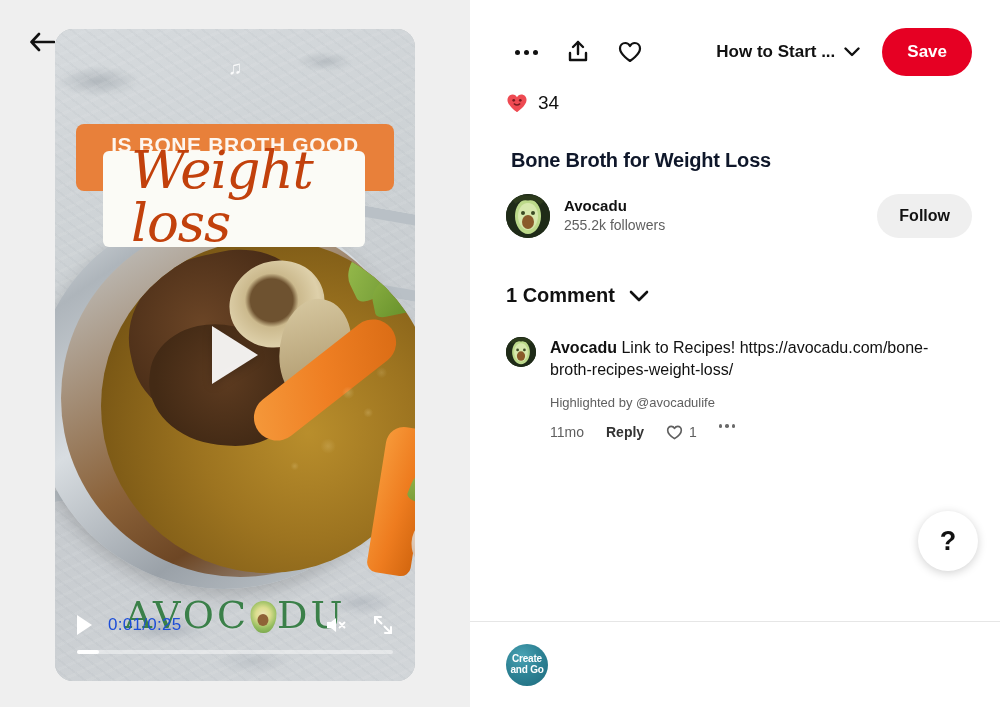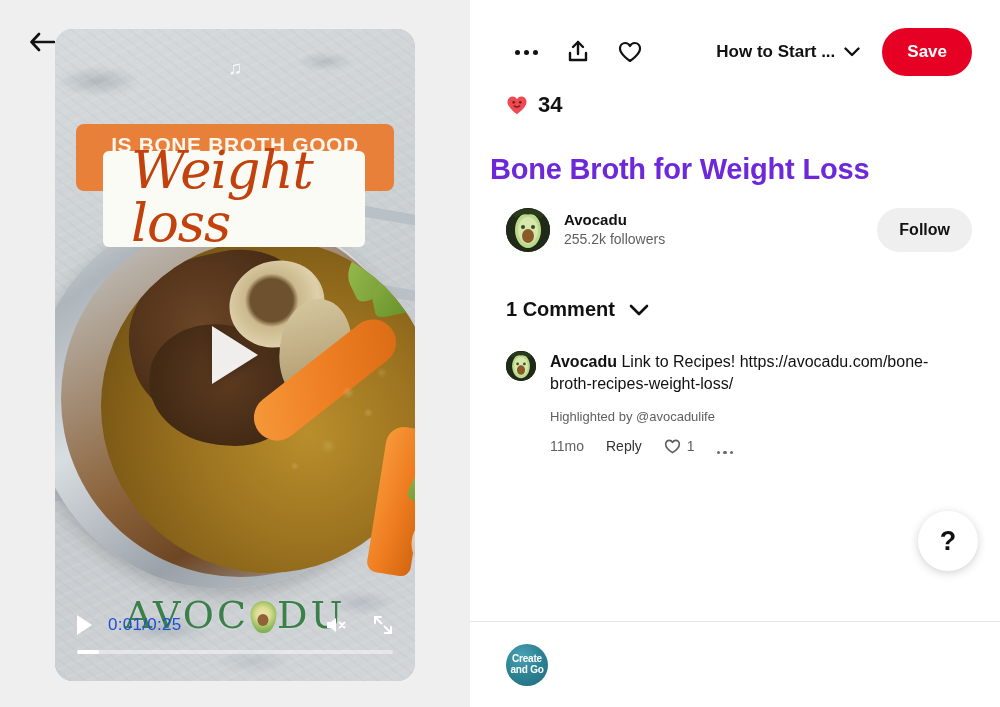--- a/index.html
+++ b/index.html
@@ -251,25 +251,25 @@
     padding: 14px 25px; cursor: pointer; margin-left: 18px;
   }
   .reaction-row {
     display: flex; align-items: center; gap: 10px;
     padding: 16px 0 0 36px;
   }
   .heart-emoji {
     width: 22px; height: 20px; position: relative; display: inline-block;
   }
   .heart-emoji svg { display: block; }
-  .reaction-count { font-size: 22px; font-weight: bold; color: #111111; }
+  .reaction-count { font-size: 19px; font-weight: normal; color: #111111; }
 
   .pin-title {
-    font-size: 29px; font-weight: bold; color: #6d28d9;
-    padding: 35px 36px 0 20px; letter-spacing: -.2px;
+    font-size: 20px; font-weight: bold; color: #0f172a;
+    padding: 35px 36px 0 41px; letter-spacing: -.2px;
   }
   .author-row {
     display: flex; align-items: center;
     padding: 22px 28px 0 36px;
   }
   .avatar {
     width: 44px; height: 44px; border-radius: 50%;
     flex: 0 0 44px; overflow: hidden; position: relative;
     background: #1e2a17;
   }
@@ -298,27 +298,27 @@
   .comment-body { margin-left: 14px; flex: 1; }
   .comment-text {
     font-size: 16px; color: #111111; line-height: 1.38;
     max-width: 450px;
   }
   .comment-text b { font-weight: bold; }
   .highlight-note {
     font-size: 13px; color: #5f5f5f; margin-top: 14px;
   }
   .comment-actions {
-    display: flex; align-items: flex-end; gap: 22px; margin-top: 14px;
+    display: flex; align-items: flex-start; gap: 22px; margin-top: 14px;
   }
   .ca-item {
     font-size: 14px; color: #5f5f5f; cursor: pointer;
     display: flex; align-items: center; gap: 6px;
   }
-  .ca-item.strong { font-weight: normal; color: #333333; }
+  .ca-item.strong { font-weight: bold; color: #333333; }
   .ca-dots { display: flex; gap: 3px; }
   .ca-dots i { width: 3.5px; height: 3.5px; border-radius: 50%; background: #6a6a6a; display: block; }
 
   .help-fab {
     position: absolute; right: 22px; bottom: 136px;
     width: 60px; height: 60px; border-radius: 50%;
     background: #ffffff; box-shadow: 0 2px 10px rgba(0,0,0,.18);
     display: flex; align-items: center; justify-content: center;
     font-size: 27px; font-weight: bold; color: #111111;
     cursor: pointer;

